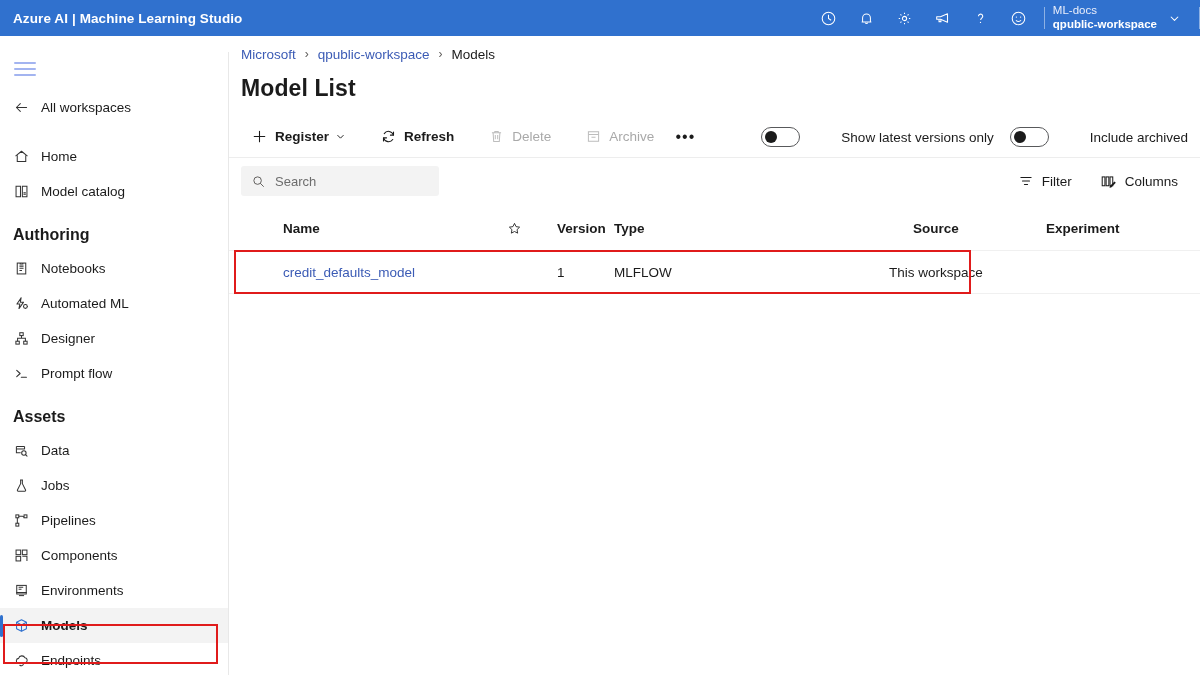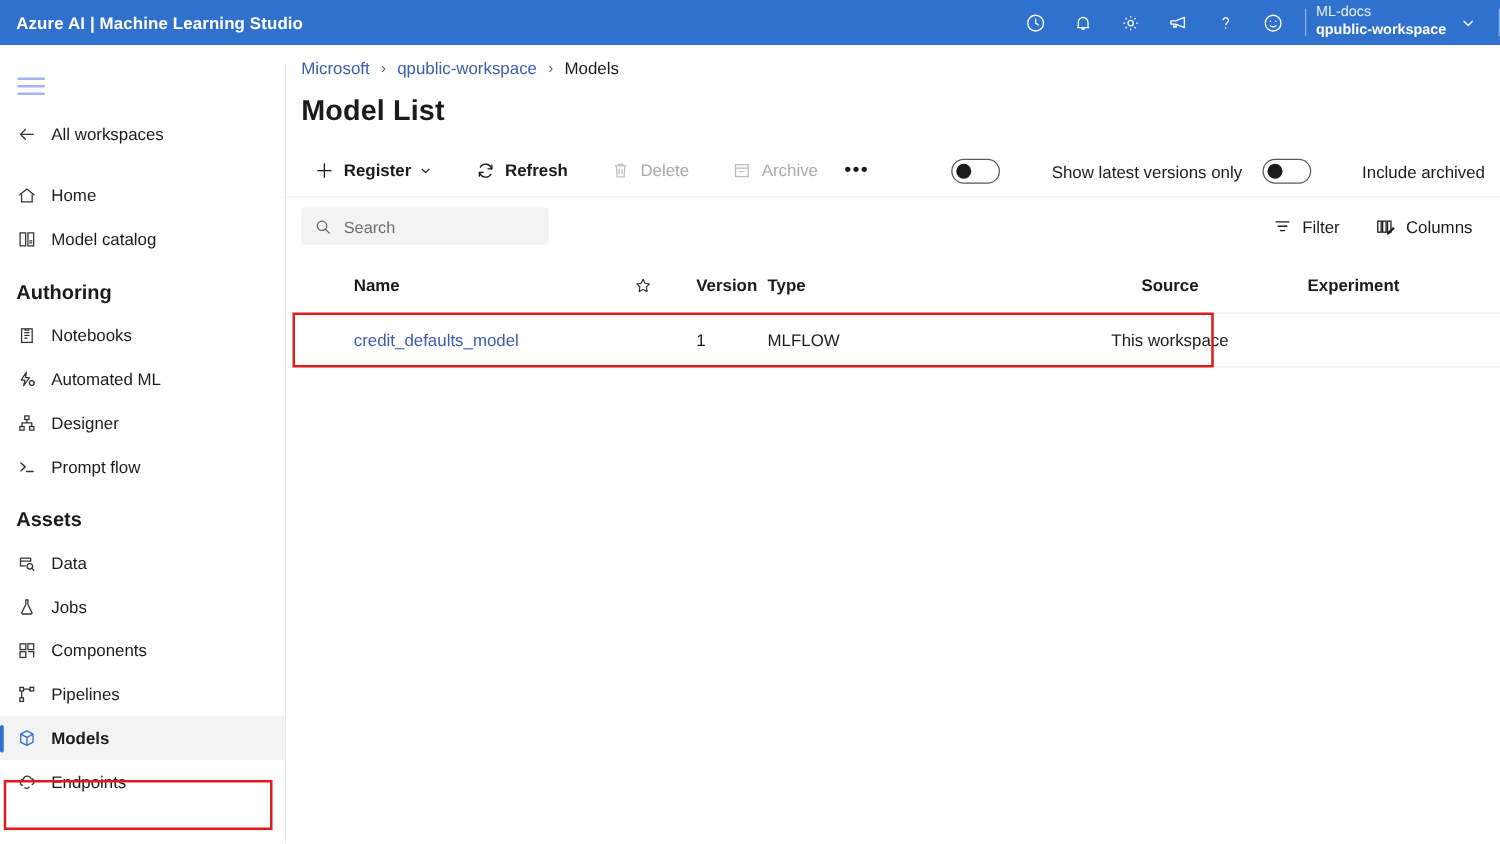--- a/index.html
+++ b/index.html
@@ -337,41 +337,52 @@
         <svg width="17" height="17" viewBox="0 0 20 20" fill="none" stroke="#333" stroke-width="1.2">
           <path d="M8.3 3.4h3.4M9 3.4v4.4L5.2 15.4a.9.9 0 00.8 1.3h8a.9.9 0 00.8-1.3L11 7.8V3.4" stroke-linejoin="round"></path>
         </svg>
       </span>
       <span class="lbl">Jobs</span>
     </div>
 
     <div class="nav-row">
       <span class="ico">
         <svg width="17" height="17" viewBox="0 0 20 20" fill="none" stroke="#333" stroke-width="1.2">
+          <rect x="3.4" y="3.4" width="3.4" height="3.4"></rect>
+          <rect x="13" y="3.4" width="3.4" height="3.4"></rect>
+          <rect x="3.4" y="13.2" width="3.4" height="3.4"></rect>
+          <path d="M5.1 6.8v6.4M6.8 5.1h4.4a1.5 1.5 0 011.5 1.5v0"></path>
+        </svg>
+      </span>
+      <span class="lbl">Pipelines</span>
+    </div>
+
+    <div class="nav-row">
+      <span class="ico">
+        <svg width="17" height="17" viewBox="0 0 20 20" fill="none" stroke="#333" stroke-width="1.2">
           <rect x="3.6" y="3.6" width="5.4" height="5.4"></rect>
           <rect x="11" y="3.6" width="5.4" height="5.4"></rect>
           <rect x="3.6" y="11" width="5.4" height="5.4"></rect>
           <path d="M11 11h5.4v5.4"></path>
         </svg>
       </span>
       <span class="lbl">Components</span>
     </div>
 
     <div class="nav-row">
       <span class="ico">
         <svg width="17" height="17" viewBox="0 0 20 20" fill="none" stroke="#333" stroke-width="1.2">
-          <rect x="3.4" y="3.4" width="3.4" height="3.4"></rect>
-          <rect x="13" y="3.4" width="3.4" height="3.4"></rect>
-          <rect x="3.4" y="13.2" width="3.4" height="3.4"></rect>
-          <path d="M5.1 6.8v6.4M6.8 5.1h4.4a1.5 1.5 0 011.5 1.5v0"></path>
-        </svg>
-      </span>
-      <span class="lbl">Pipelines</span>
-    </div>
-
+          <rect x="4.4" y="4" width="11.2" height="8.4"></rect>
+          <path d="M4.4 12.4h11.2v1.6H4.4z"></path>
+          <path d="M7 16h6"></path>
+          <path d="M6.6 6.2h5.4M6.6 8.4h3.4"></path>
+        </svg>
+      </span>
+      <span class="lbl">Environments</span>
+    </div>
 
     <div class="nav-row selected">
       <span class="ico">
         <svg width="17" height="17" viewBox="0 0 20 20" fill="none" stroke="#3071ce" stroke-width="1.25">
           <path d="M10 3.2l5.8 3v7.6L10 16.8l-5.8-3V6.2z" stroke-linejoin="round"></path>
           <path d="M4.2 6.2L10 9.3l5.8-3.1M10 9.3v7.5" stroke-linejoin="round"></path>
         </svg>
       </span>
       <span class="lbl">Models</span>
     </div>

